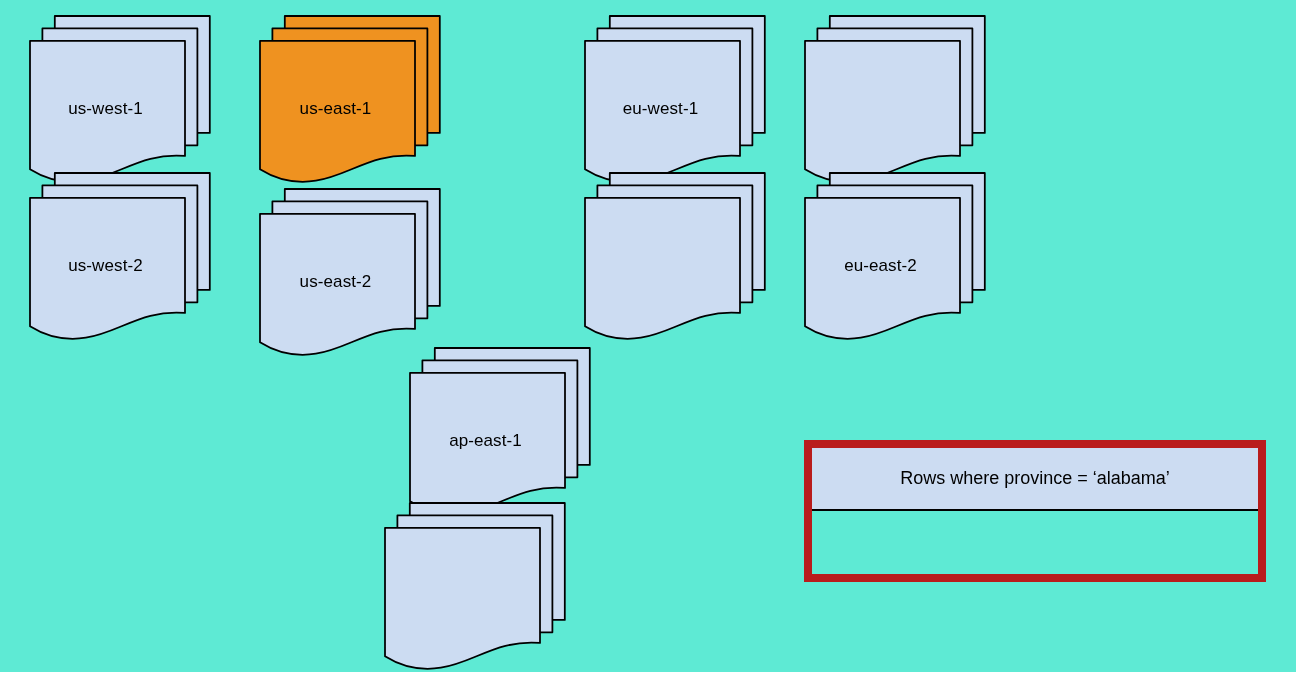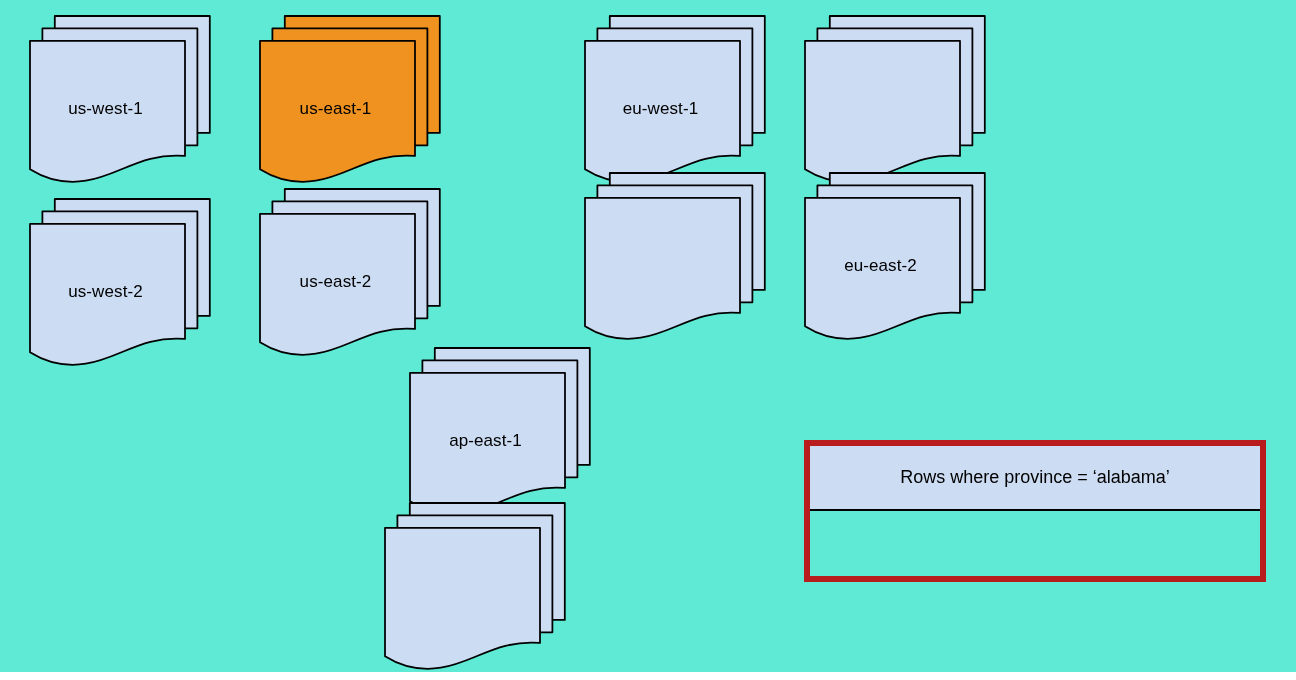--- a/index.html
+++ b/index.html
@@ -50,21 +50,21 @@
     white-space: nowrap;
   }
 
   
   .legend {
     position: absolute;
     left: 804px;
     top: 440px;
     width: 462px;
     height: 142px;
-    border: 6px solid #b91c1c;
+    border: 8px solid #b91c1c;
     box-sizing: border-box;
   }
   .legend-row {
     height: 50%;
     box-sizing: border-box;
     display: flex;
     align-items: center;
     justify-content: center;
     font-size: 18px;
     color: #000000;
@@ -108,21 +108,21 @@
         </svg>
         <div class="doc-label" style="top: 28px;">eu-west-1</div>
       </div>
       <div class="doc-stack" style="left: 793px; top: 16px;">
         <svg viewBox="0 0 210 175" width="210" height="175">
           <rect x="28" y="0" width="175" height="132" fill="#ccdcf2" stroke="#000000" stroke-width="2" stroke-linejoin="round"></rect>
           <rect x="14" y="14" width="175" height="132" fill="#ccdcf2" stroke="#000000" stroke-width="2" stroke-linejoin="round"></rect>
           <path d="M 0 0 L 175 0 L 175 130 C 126 126 101.5 152 63 158 C 36.75 162 17.5 156 0 145 Z" transform="translate(0,28)" fill="#ccdcf2" stroke="#000000" stroke-width="2" stroke-linejoin="round"></path>
         </svg>
       </div>
-      <div class="doc-stack" style="left: 18px; top: 173px; margin-top: 26px;">
+      <div class="doc-stack" style="left: 18px; top: 173px;">
         <svg viewBox="0 0 210 175" width="210" height="175">
           <rect x="28" y="0" width="175" height="132" fill="#ccdcf2" stroke="#000000" stroke-width="2" stroke-linejoin="round"></rect>
           <rect x="14" y="14" width="175" height="132" fill="#ccdcf2" stroke="#000000" stroke-width="2" stroke-linejoin="round"></rect>
           <path d="M 0 0 L 175 0 L 175 130 C 126 126 101.5 152 63 158 C 36.75 162 17.5 156 0 145 Z" transform="translate(0,28)" fill="#ccdcf2" stroke="#000000" stroke-width="2" stroke-linejoin="round"></path>
         </svg>
         <div class="doc-label" style="top: 28px;">us-west-2</div>
       </div>
       <div class="doc-stack" style="left: 248px; top: 173px; margin-top: 16px;">
         <svg viewBox="0 0 210 175" width="210" height="175">
           <rect x="28" y="0" width="175" height="132" fill="#ccdcf2" stroke="#000000" stroke-width="2" stroke-linejoin="round"></rect>

